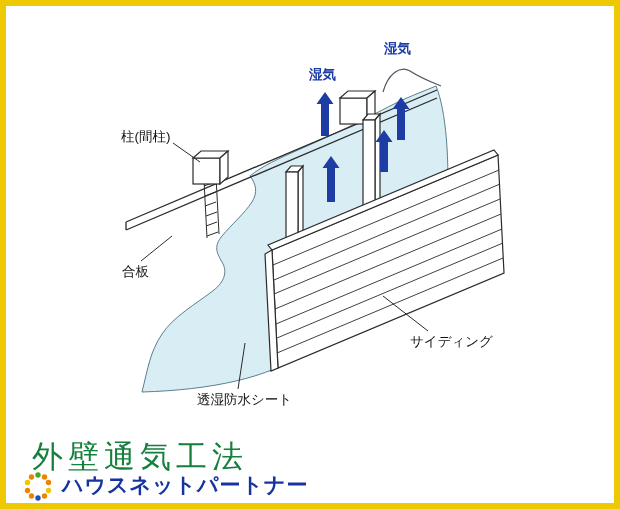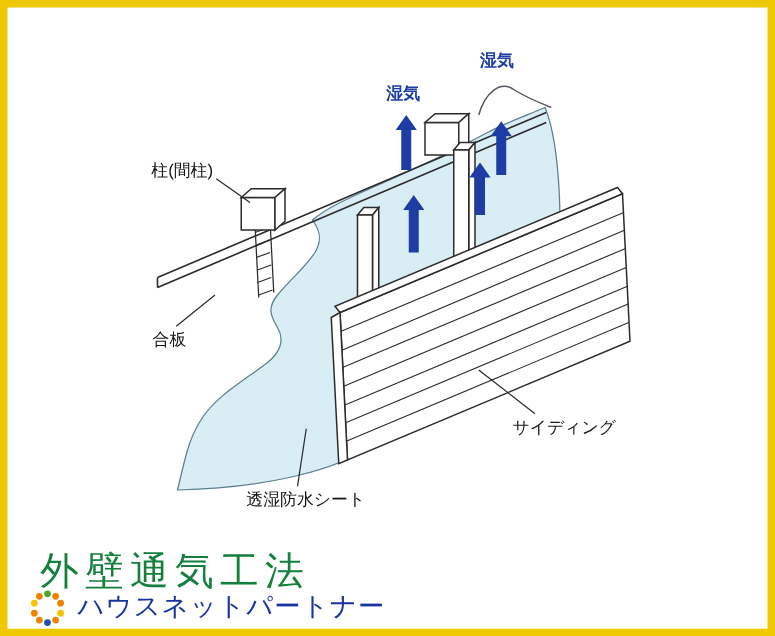--- a/index.html
+++ b/index.html
@@ -7,21 +7,21 @@
        font-family:"Liberation Sans",sans-serif;overflow:hidden}
   .frame{position:absolute;inset:0;border:6px solid #eec800;box-sizing:border-box;
          z-index:10;pointer-events:none}
   svg.diagram{position:absolute;left:0;top:0}
   .lbl{font:13.5px "Liberation Sans",sans-serif;fill:#141414}
   .lbl-blue{font:bold 13.5px "Liberation Sans",sans-serif}
   .title{position:absolute;left:32px;top:436px;
          font-family:Liberation Sans, sans-serif;
          font-size:31px;color:#15803d;letter-spacing:5px;white-space:nowrap}
   .footer{position:absolute;left:20px;top:467px;display:flex;align-items:center;gap:6px}
-  .brand{font-size:21px;font-weight:normal;color:#1733a0;letter-spacing:1px;white-space:nowrap}
+  .brand{font-size:21px;font-weight:bold;color:#1733a0;letter-spacing:1px;white-space:nowrap}
 </style>
 </head>
 <body>
 
 <div class="frame"></div>
 
 <svg class="diagram" width="620" height="509" viewBox="0 0 620 509">
 
   <path stroke="#5a7f8f" stroke-width="1" d="M436,86 C446,110 450,160 447,215 C444,255 436,280 425,300
            L305,352 C270,378 210,390 142,392

